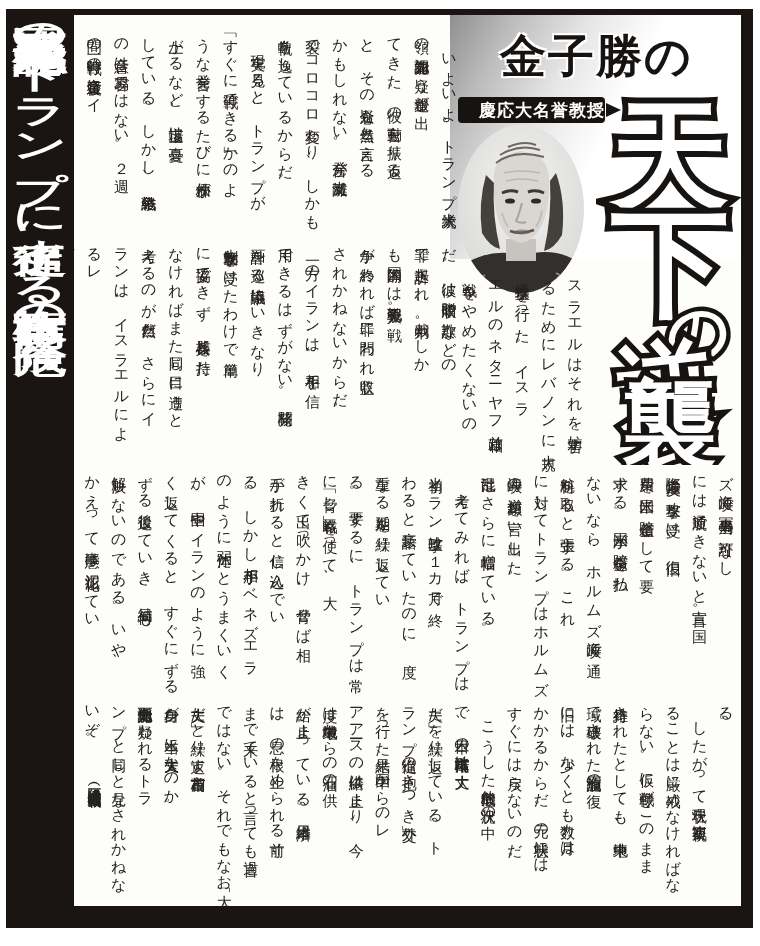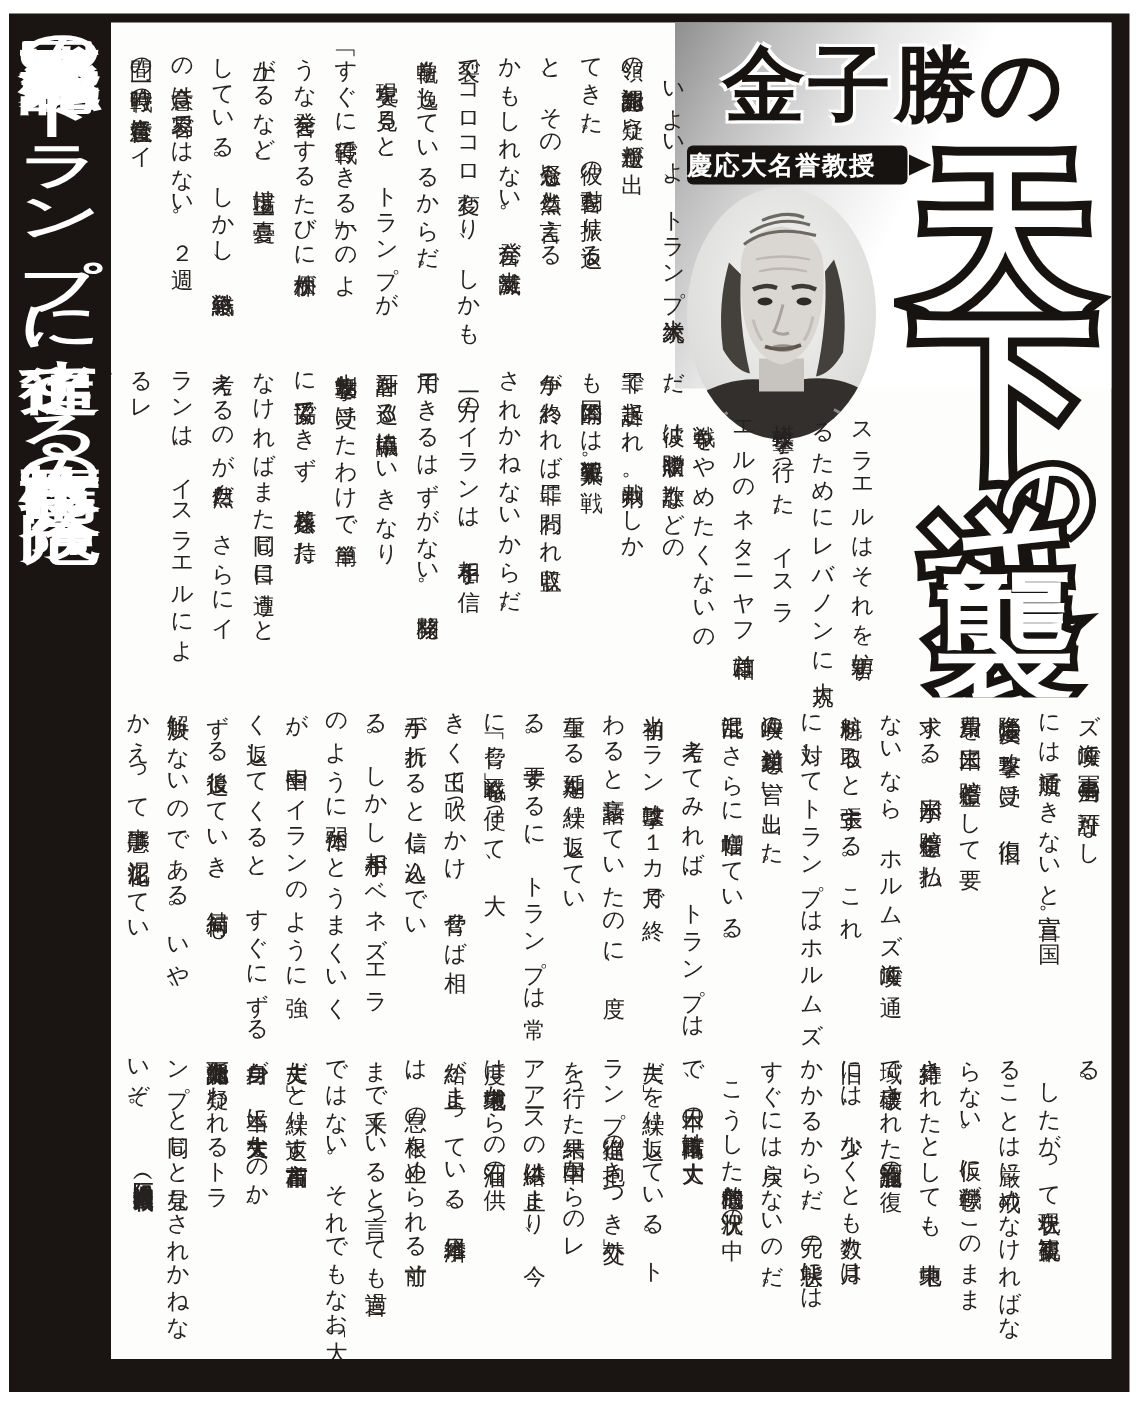--- a/index.html
+++ b/index.html
@@ -17,25 +17,25 @@
     font-size:33px;line-height:64px;letter-spacing:-1.5px;
     font-weight:900;color:#ffffff;white-space:nowrap;
     font-family:"DejaVu Sans",sans-serif;
   }
 
   
   .masthead-bg{position:absolute;left:376px;top:0;width:291px;height:244px;
     background:linear-gradient(118deg,#8f8f8f 0%,#bdbdbd 16%,#e6e6e6 34%,#ffffff 52%,#ffffff 100%);}
   .masthead-title{position:absolute;left:378px;top:2px;width:289px;height:80px;
     display:flex;align-items:center;justify-content:center;
-    font-family:Liberation Mono, monospace;font-weight:900;font-size:55px;letter-spacing:2px;
+    font-family:Liberation Mono, monospace;font-weight:900;font-size:46px;letter-spacing:2px;
     color:#171310;text-shadow:2px 2px 0 #fff,-2px -2px 0 #fff,2px -2px 0 #fff,-2px 2px 0 #fff;
     white-space:nowrap;}
   .badge{position:absolute;left:384px;top:82px;width:147px;height:26px;background:#171310;
-    border-radius:4px;display:flex;align-items:center;justify-content:flex-start;
+    border-radius:4px;display:flex;align-items:center;justify-content:flex-end;
     color:#fff;font-size:17px;font-weight:700;letter-spacing:1px;}
   .badge-arrow{position:absolute;left:532px;top:88px;width:0;height:0;
     border-left:15px solid #171310;border-top:7px solid transparent;border-bottom:7px solid transparent;}
 
   .logo{position:absolute;left:522px;top:76px;width:145px;height:374px;}
 
   .photo{position:absolute;left:382px;top:108px;width:130px;height:172px;}
 
   
   .band{position:absolute;writing-mode:vertical-rl;text-orientation:mixed;

